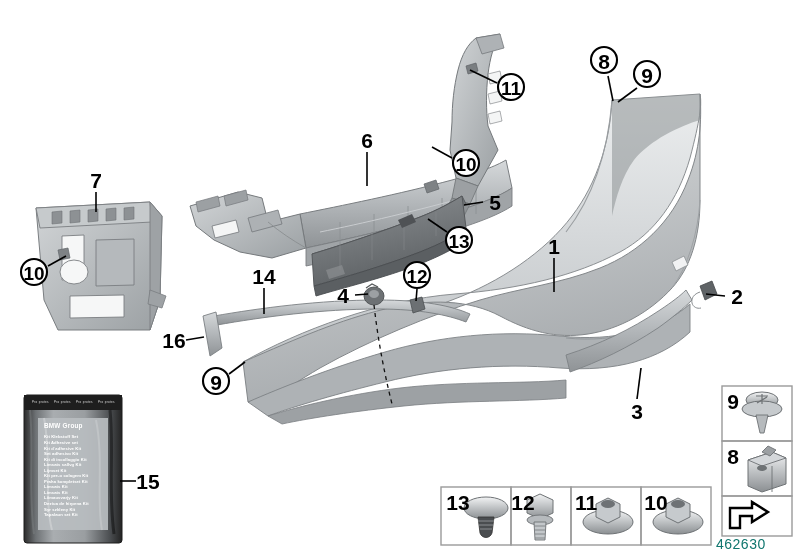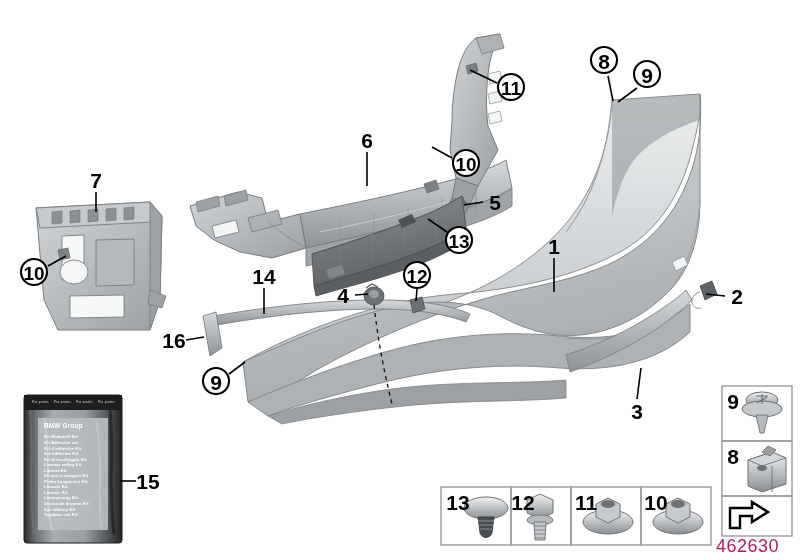--- a/index.html
+++ b/index.html
@@ -13,21 +13,21 @@
     font-family:"Liberation Sans",sans-serif;font-weight:bold;
     font-size:21px;fill:#000;text-anchor:middle;dominant-baseline:central;
   }
   .callout-num.small{font-size:19px;}
   .leader{stroke:#000;stroke-width:1.6;fill:none;}
   .leader-dash{stroke:#111;stroke-width:1.3;fill:none;stroke-dasharray:4 4;}
   .ring{fill:#ffffff;stroke:#000;stroke-width:2.1;}
   .boxline{fill:none;stroke:#9a9a9a;stroke-width:1.4;}
   .partnum{
     position:absolute;font-family:"Liberation Sans",sans-serif;
-    font-size:18px;color:#be185d;letter-spacing:.5px;
+    font-size:14px;color:#0f766e;letter-spacing:.5px;
   }
   .baglabel{
     position:absolute;color:#ffffff;font-family:"Liberation Sans",sans-serif;
     line-height:1.32;pointer-events:none;
   }
   .bagbrand{font-size:6.4px;font-weight:bold;letter-spacing:.2px;margin-bottom:4px;}
   .bagline{font-size:4.2px;font-weight:bold;letter-spacing:.1px;white-space:nowrap;}
   .bagzip{position:absolute;font-size:3px;color:#d8d8d8;letter-spacing:.3px;}
 </style>
 </head>

